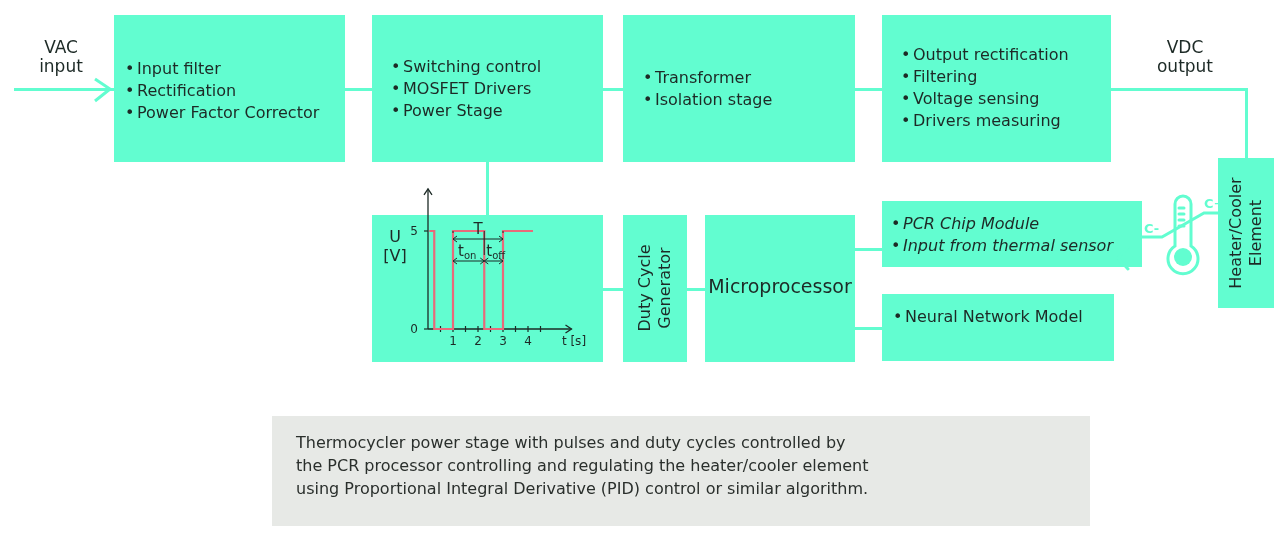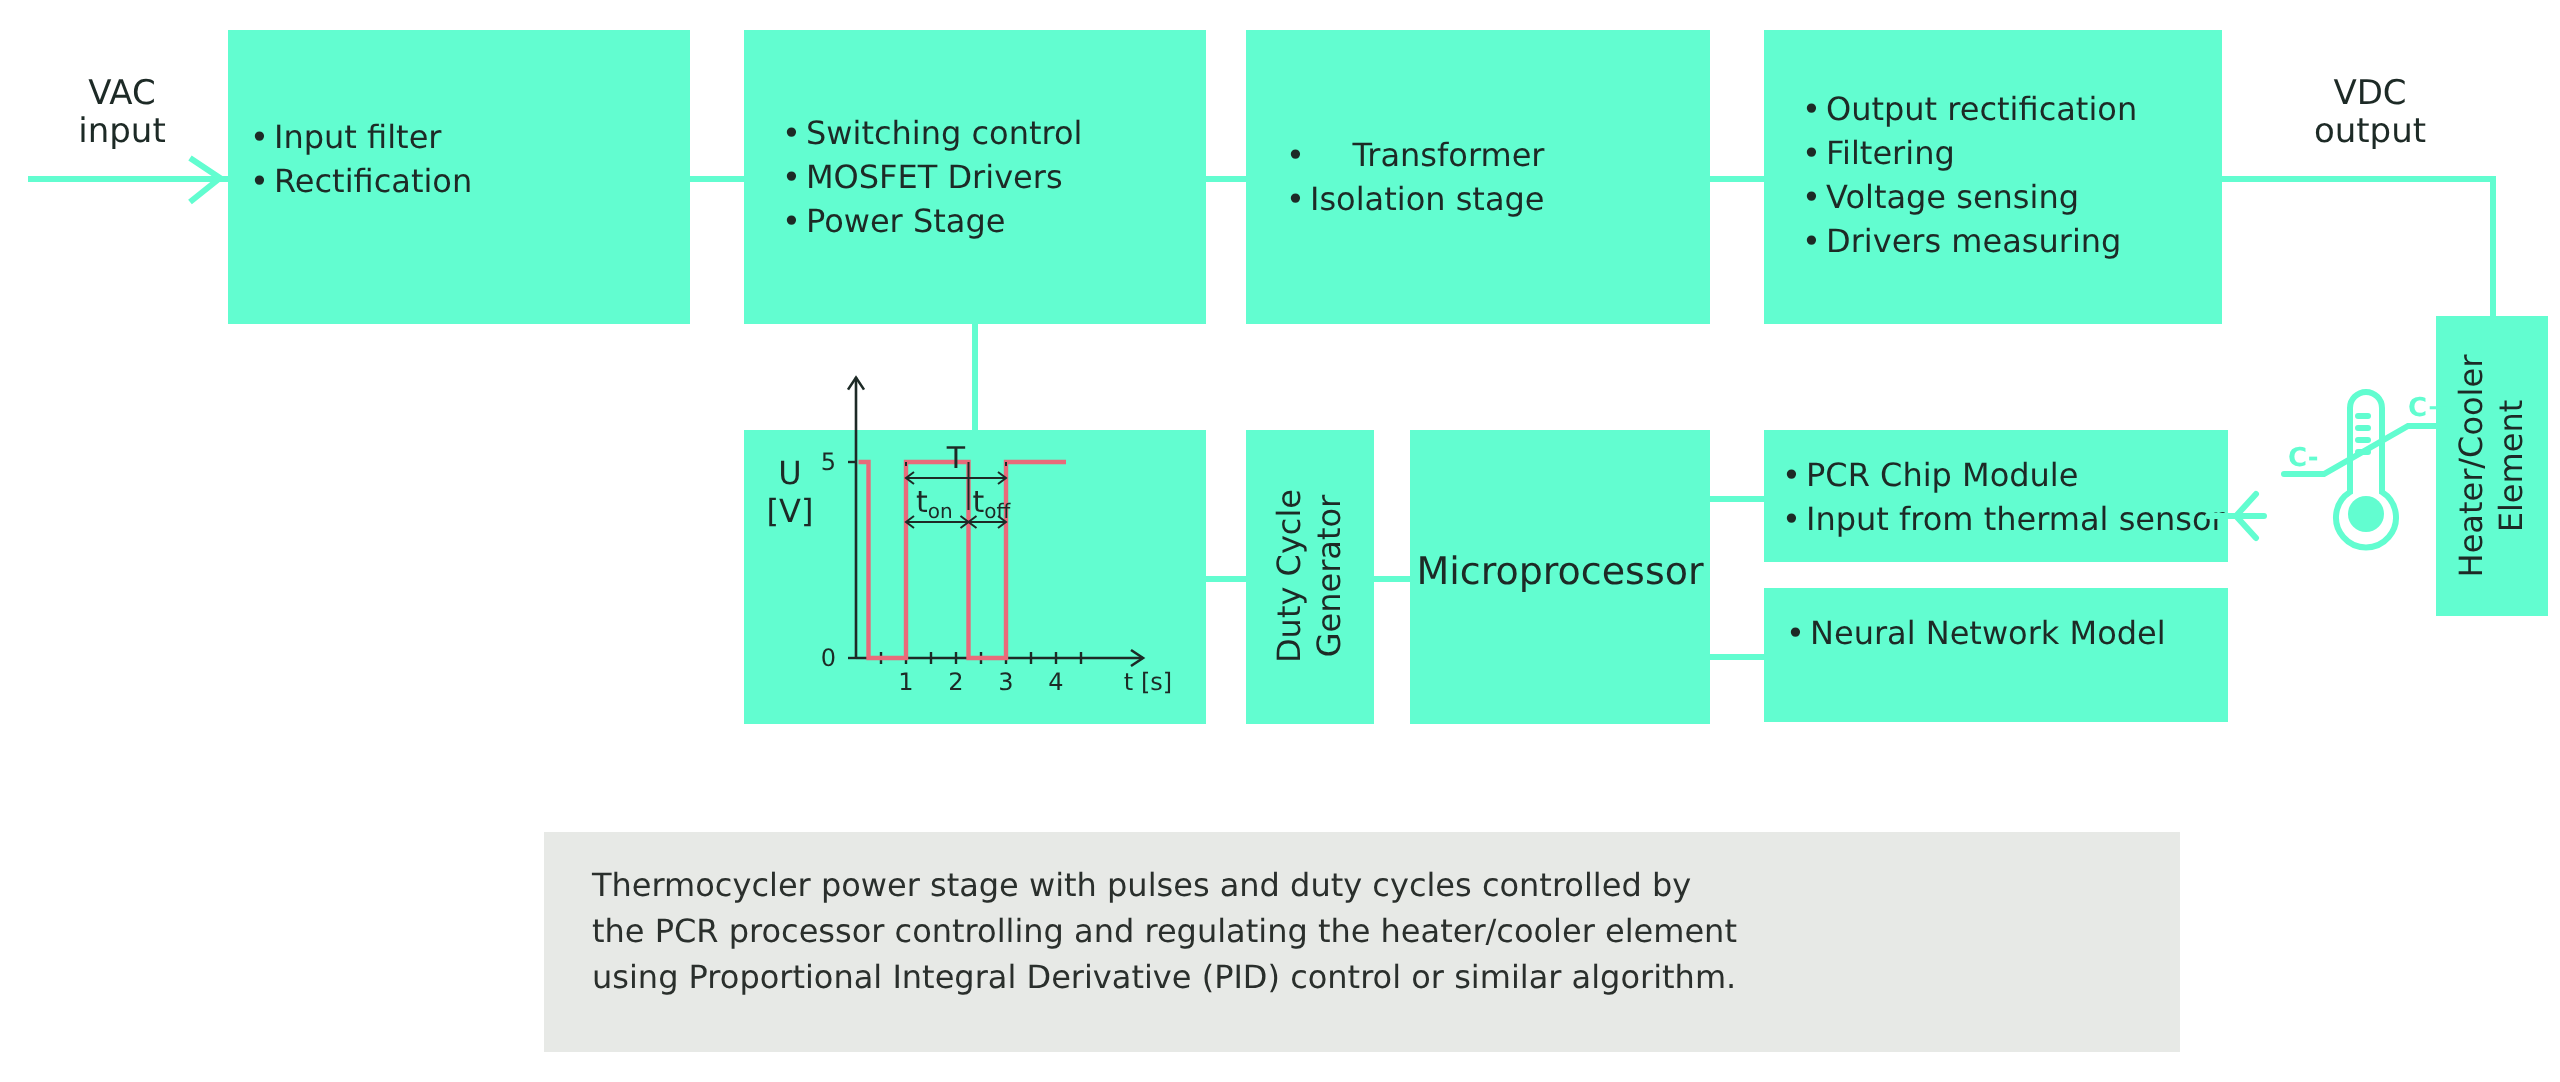--- a/index.html
+++ b/index.html
@@ -41,30 +41,31 @@
 </div>
 <div class="label" style="left:1145px;top:38px;width:80px;">
   <div>VDC</div>
   <div>output</div>
 </div>
 
 <div class="box" style="left:114px;top:15px;width:231px;height:147px;">
   <ul class="list" style="left:11px;top:43px;">
     <li>Input filter</li>
     <li>Rectification</li>
+    <li>Power Factor Corrector</li>
   </ul>
 </div>
 <div class="box" style="left:372px;top:15px;width:231px;height:147px;">
   <ul class="list" style="left:19px;top:41px;">
     <li>Switching control</li>
     <li>MOSFET Drivers</li>
     <li>Power Stage</li>
   </ul>
 </div>
-<div class="box" style="left:623px;top:15px;width:232px;height:147px;text-align:right;">
+<div class="box" style="left:623px;top:15px;width:232px;height:147px;">
   <ul class="list" style="left:20px;top:52px;">
     <li>Transformer</li>
     <li>Isolation stage</li>
   </ul>
 </div>
 <div class="box" style="left:882px;top:15px;width:229px;height:147px;">
   <ul class="list" style="left:19px;top:29px;">
     <li>Output rectification</li>
     <li>Filtering</li>
     <li>Voltage sensing</li>
@@ -129,21 +130,21 @@
   <div class="vtext" style="left:-42px;top:53px;width:148px;height:40px;">
     <div>Duty Cycle</div>
     <div>Generator</div>
   </div>
 </div>
 
 <div class="box" style="left:705px;top:215px;width:150px;height:147px;">
   <div class="label" style="left:0;top:62px;width:150px;font-size:19px;">Microprocessor</div>
 </div>
 
-<div class="box" style="left:882px;top:215px;width:232px;height:66px;">
+<div class="box" style="left:882px;top:201px;width:260px;height:66px;font-style:italic;">
   <ul class="list" style="left:9px;top:12px;">
     <li>PCR Chip Module</li>
     <li>Input from thermal sensor</li>
   </ul>
 </div>
 
 <div class="box" style="left:882px;top:294px;width:232px;height:67px;">
   <ul class="list" style="left:11px;top:12px;">
     <li>Neural Network Model</li>
   </ul>

